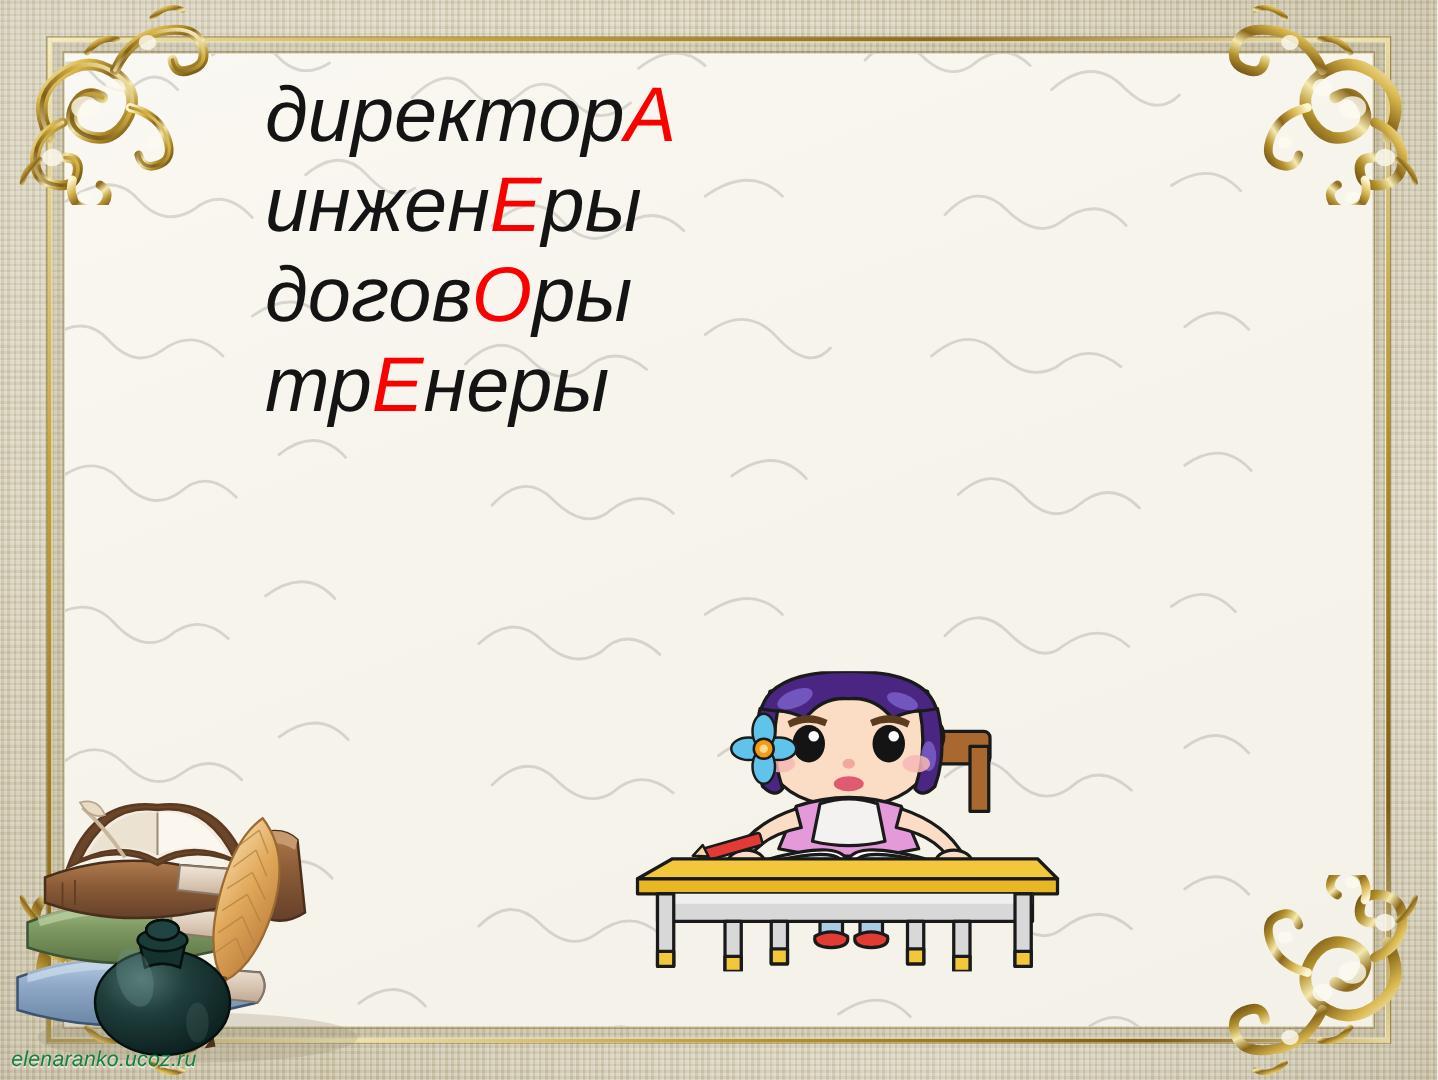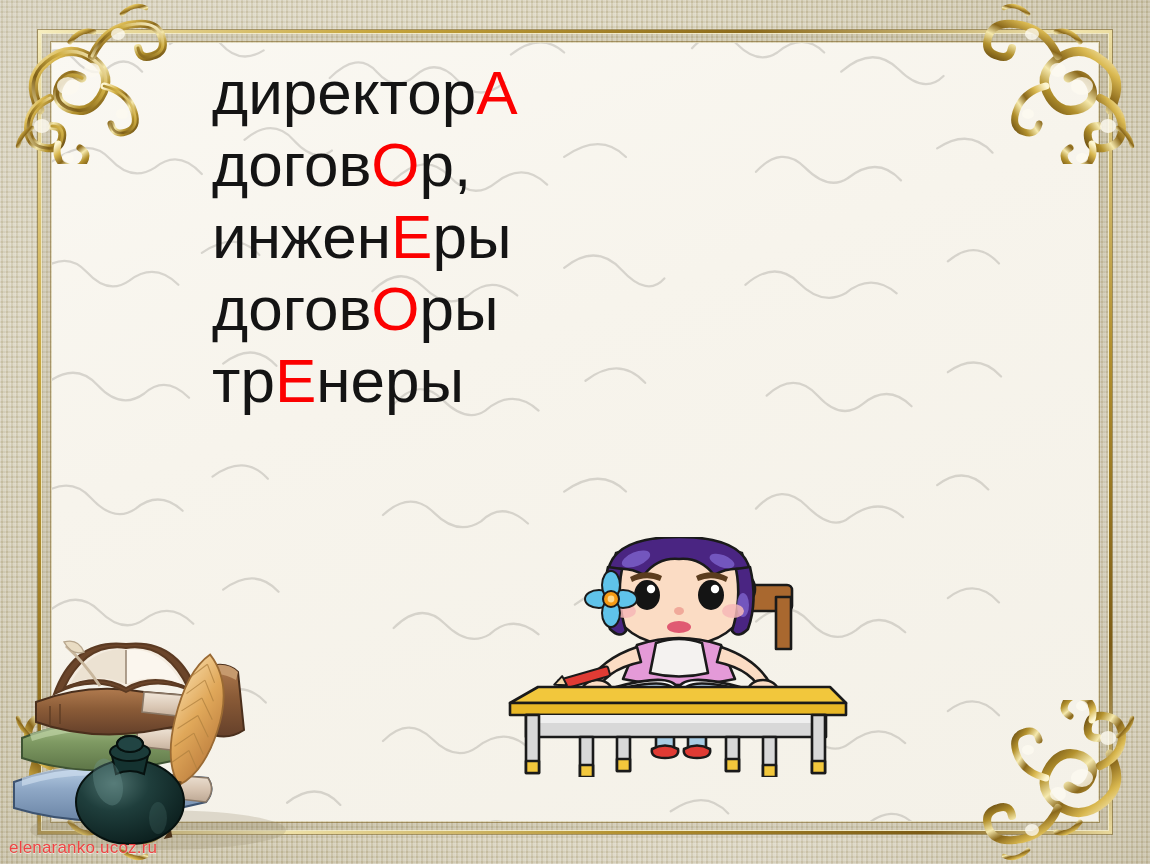--- a/index.html
+++ b/index.html
@@ -11,20 +11,21 @@
     overflow: hidden;
     background: #ffffff;
     font-family: "Liberation Sans", sans-serif;
   }
 
   #slide {
     position: relative;
     width: 1150px;
     height: 864px;
     overflow: hidden;
+    font-style: italic;
   }
 
   
   .frame-board {
     position: absolute;
     inset: 0;
     background:
       repeating-linear-gradient(90deg,
         rgba(255,255,255,0.30) 0px,
         rgba(255,255,255,0.30) 1px,
@@ -139,21 +140,21 @@
     pointer-events: none;
   }
 
   
   .watermark {
     position: absolute;
     left: 9px;
     bottom: 6px;
     font-family: "Liberation Sans", sans-serif;
     font-size: 17px;
-    color: #ef4444;
+    color: #15803d;
     letter-spacing: 0.2px;
     text-shadow: 0 1px 0 rgba(255,255,255,0.55);
   }
 </style>
 </head>
 <body>
 
 <div id="slide">
 
   <div class="frame-board"></div>
@@ -192,23 +193,20 @@
         <path d="M800 766 q28-26 50-2 t42 10"></path>
       </g>
     </svg>
 
     <div class="word-list">
 
       <div class="word-line">
         <span>директор</span><span class="stress">А</span><span></span>
       </div>
 
-      <div class="word-line">
-        <span>догов</span><span class="stress">О</span><span>р,</span>
-      </div>
 
       <div class="word-line">
         <span>инжен</span><span class="stress">Е</span><span>ры</span>
       </div>
 
       <div class="word-line">
         <span>догов</span><span class="stress">О</span><span>ры</span>
       </div>
 
 

